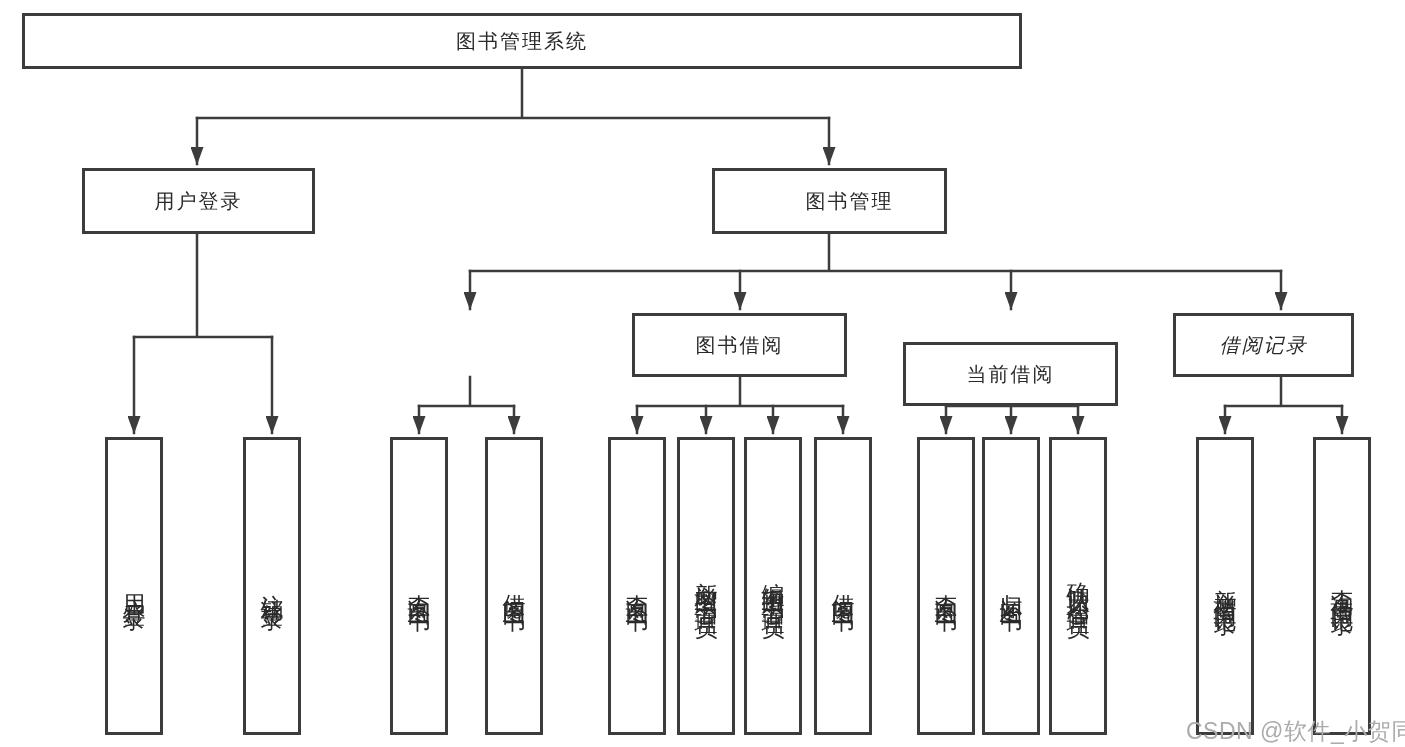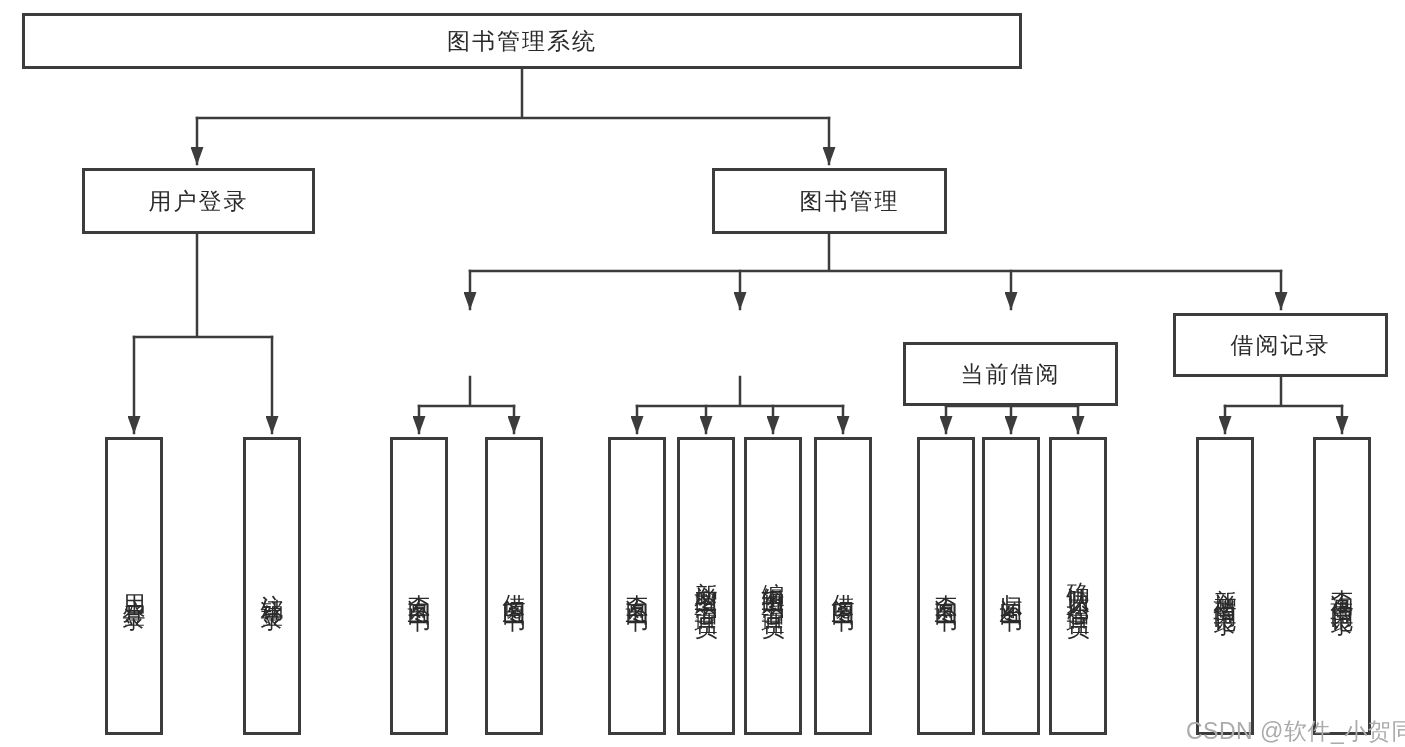--- a/index.html
+++ b/index.html
@@ -29,21 +29,21 @@
   }
   .node {
     position: absolute;
     box-sizing: border-box;
     background: var(--fill, #ffffff);
     border: 3px solid var(--border, #3c3c3c);
     display: flex;
     align-items: center;
     justify-content: center;
     color: var(--text, #2a2a2a);
-    font-size: 23px;
+    font-size: 20px;
     letter-spacing: 2px;
     z-index: 2;
     white-space: nowrap;
   }
   .vnode {
     writing-mode: vertical-rl;
     text-orientation: mixed;
     font-size: 23px;
     line-height: 1;
     letter-spacing: 5px;
@@ -104,22 +104,23 @@
     <path class="wire" d="M1281,377 L1281,406 M1225,406 L1342,406"></path>
     <path class="wire" d="M1225,406 L1225,433" marker-end="url(#arrow)"></path>
     <path class="wire" d="M1342,406 L1342,433" marker-end="url(#arrow)"></path>
   </svg>
 
   <div class="node" style="left:22px; top:13px; width:1000px; height:56px;">图书管理系统</div>
 
   <div class="node" style="left:82px; top:168px; width:233px; height:66px;">用户登录</div>
   <div class="node" style="left:712px; top:168px; width:235px; height:66px;padding-left:40px;">图书管理</div>
 
+  <div class="node" style="left:632px; top:313px; width:215px; height:64px;">图书借阅</div>
   <div class="node" style="left:903px; top:313px; width:215px; height:64px;margin-top:29px;">当前借阅</div>
-  <div class="node" style="left:1173px; top:313px; width:215px; height:64px;">借阅记录</div>
+  <div class="node" style="left:1173px; top:313px; width:181px; height:64px;font-style:italic;">借阅记录</div>
 
   <div class="node vnode" style="left:105px; top:437px; width:58px; height:298px;">用户登录</div>
   <div class="node vnode" style="left:243px; top:437px; width:58px; height:298px;">注销登录</div>
 
   <div class="node vnode" style="left:390px; top:437px; width:58px; height:298px;">查询图书</div>
   <div class="node vnode" style="left:485px; top:437px; width:58px; height:298px;">借阅图书</div>
 
   <div class="node vnode" style="left:608px; top:437px; width:58px; height:298px;">查询图书</div>
   <div class="node vnode" style="left:677px; top:437px; width:58px; height:298px;">新增图书（管理员）</div>
   <div class="node vnode" style="left:744px; top:437px; width:58px; height:298px;">编辑图书（管理员）</div>

